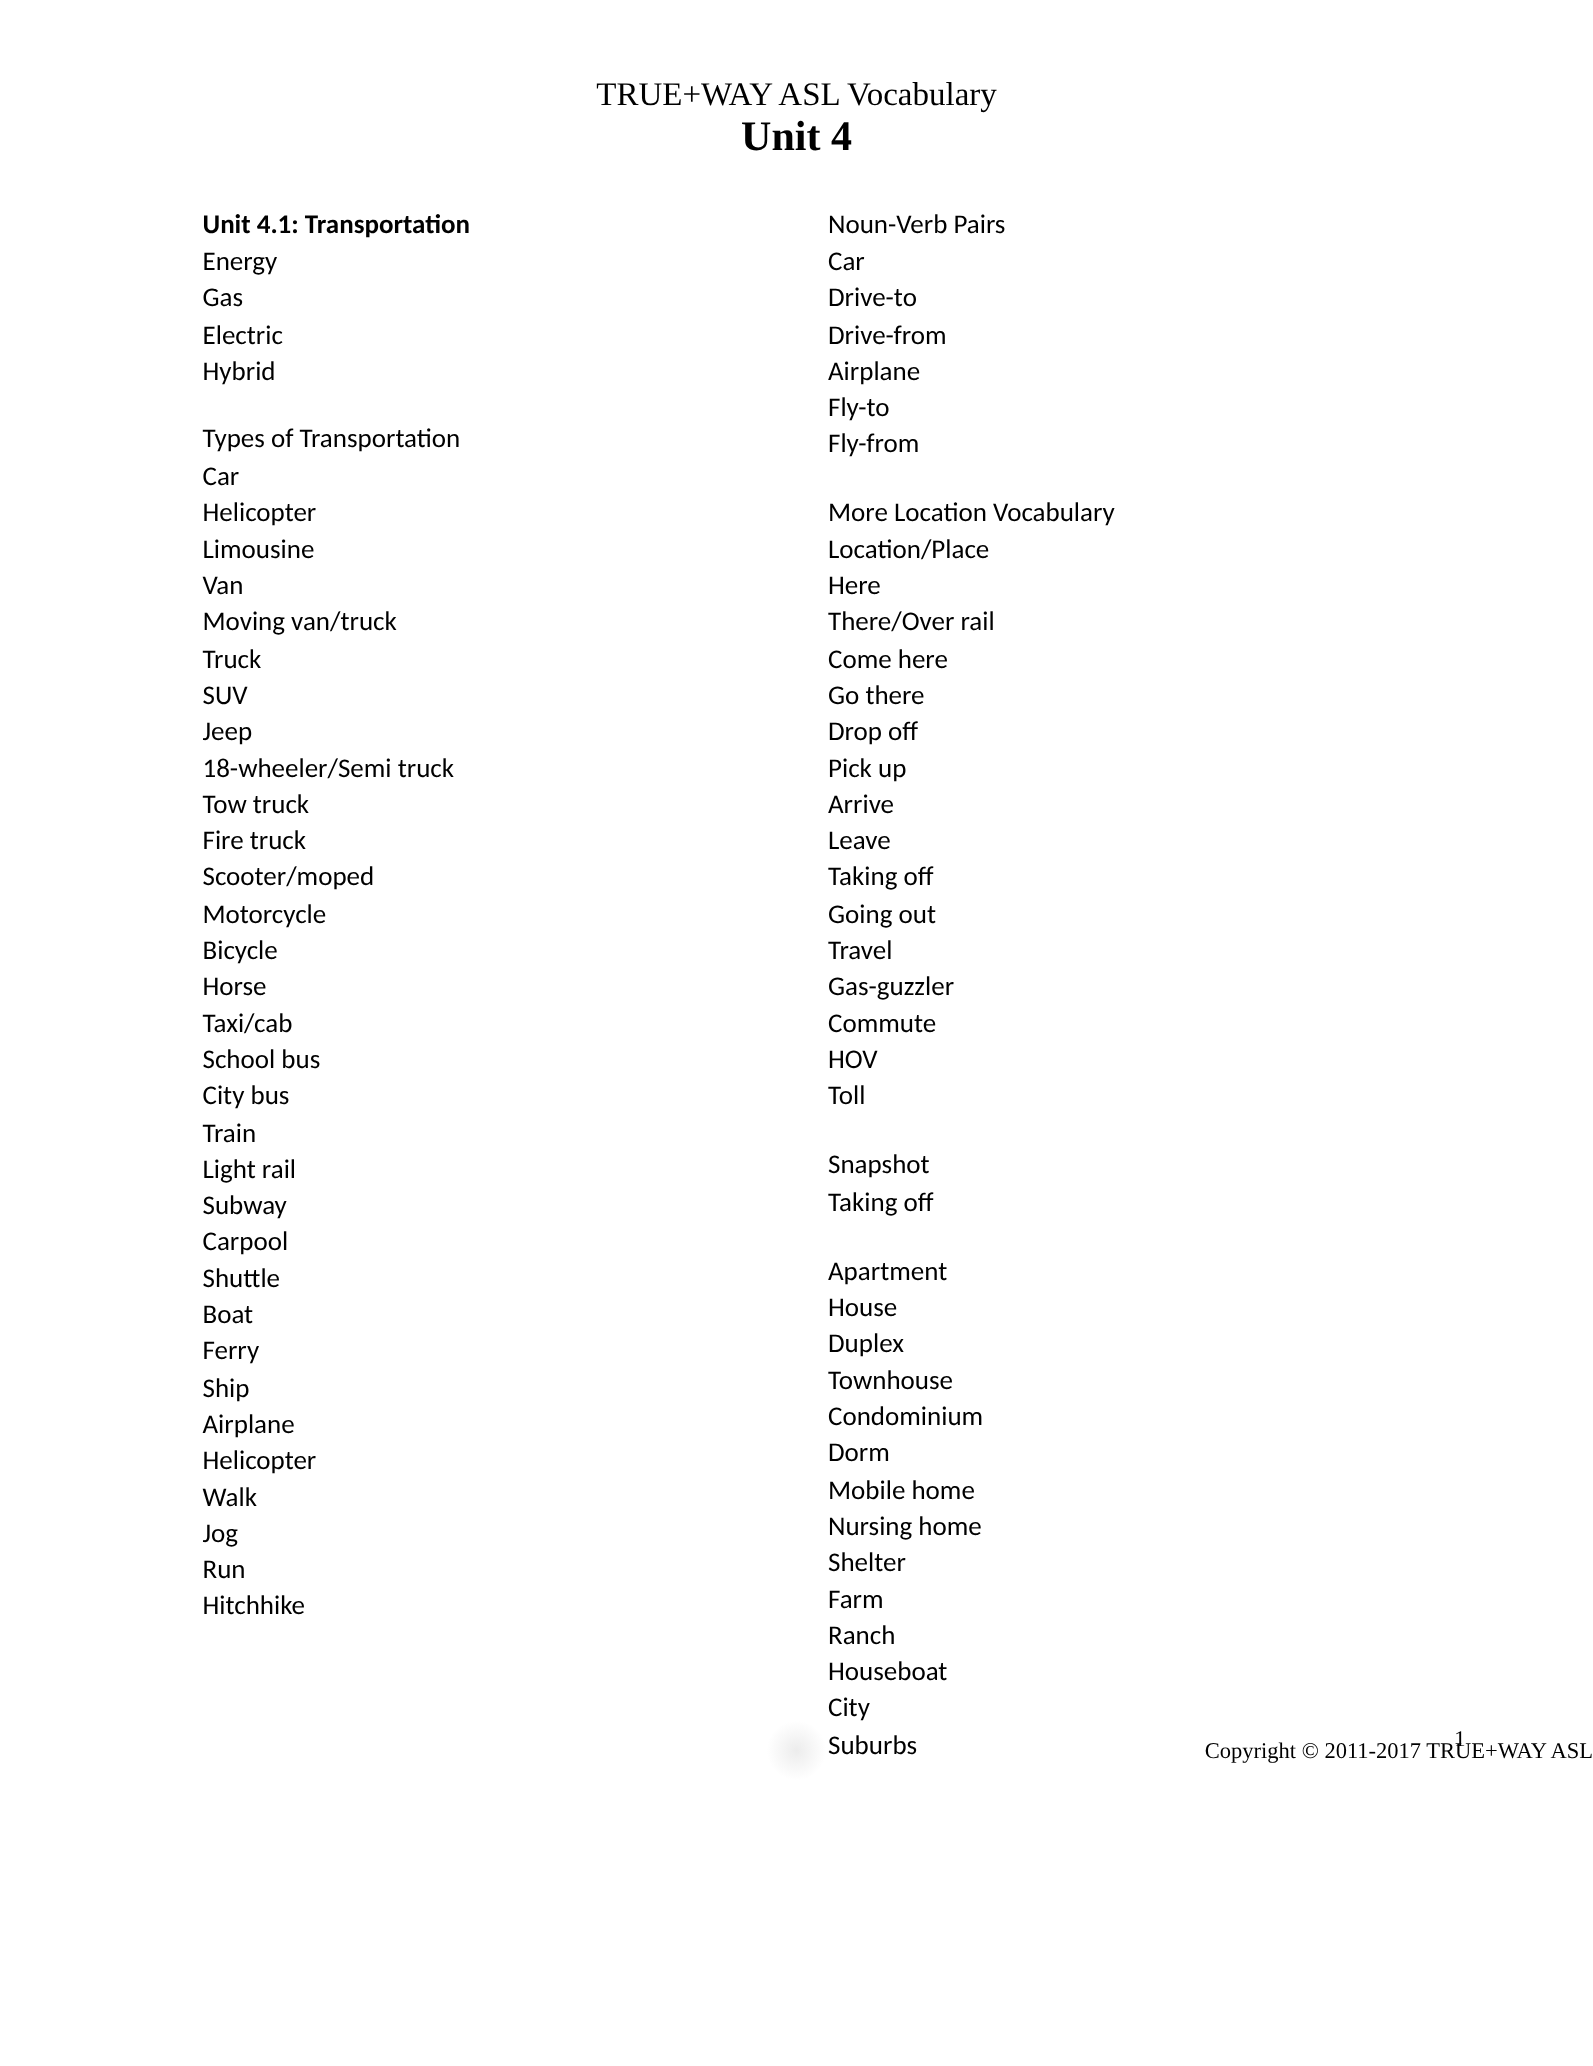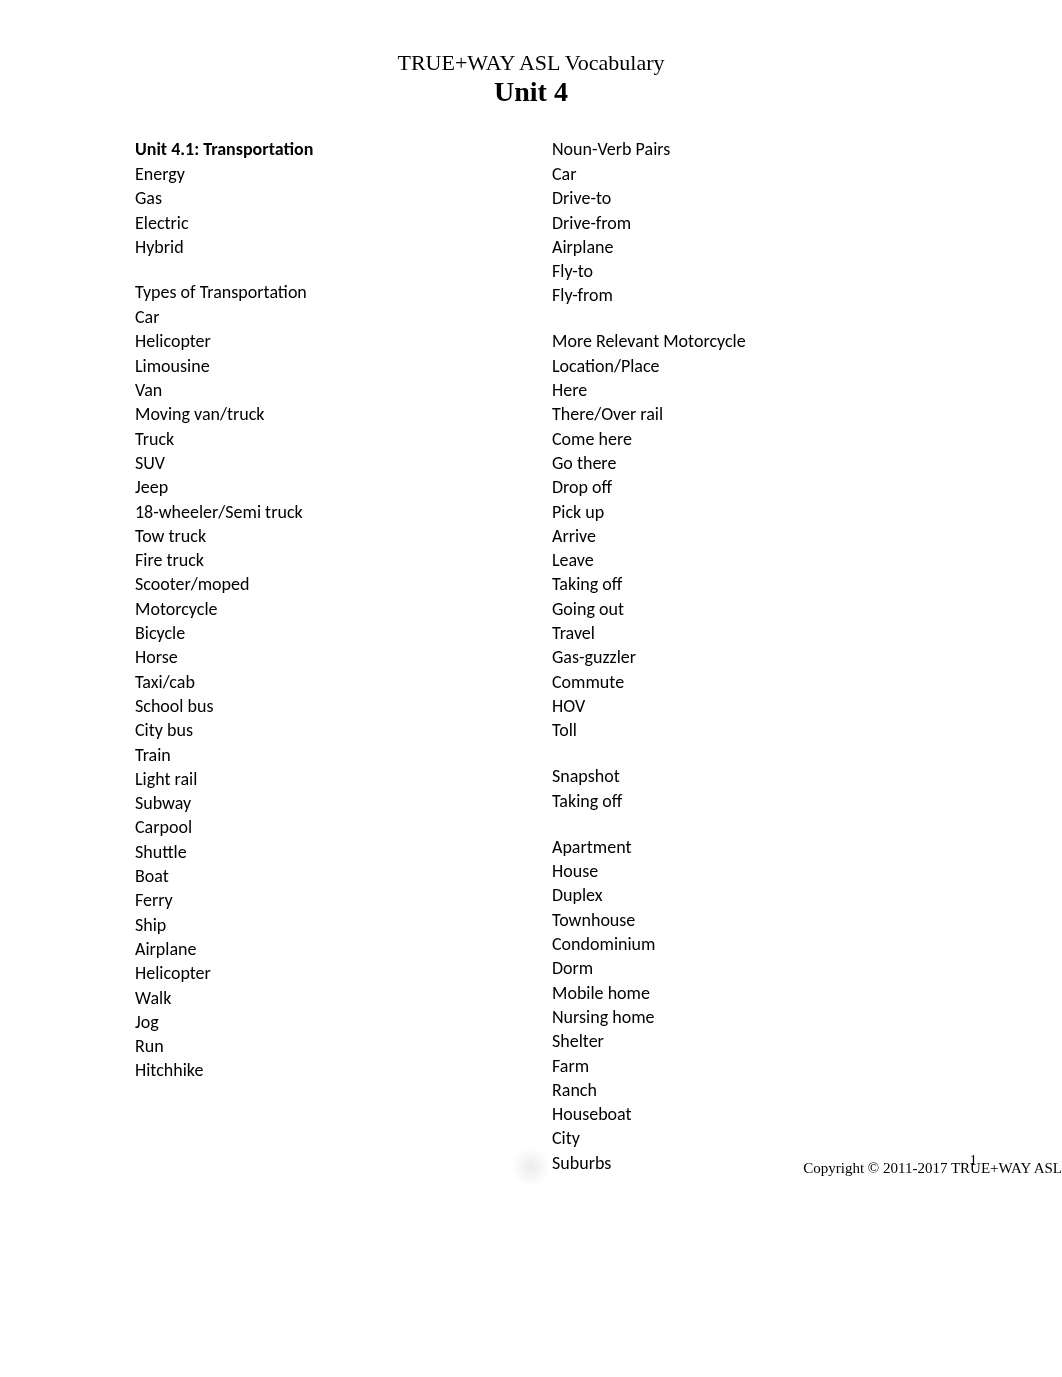--- a/index.html
+++ b/index.html
@@ -138,21 +138,21 @@
     <div class="subheading">Noun-Verb Pairs</div>
     <div id="noun-verb-list">
         <div class="item">Car</div>
         <div class="item">Drive-to</div>
         <div class="item">Drive-from</div>
         <div class="item">Airplane</div>
         <div class="item">Fly-to</div>
         <div class="item">Fly-from</div>
       </div>
     <div class="spacer"></div>
-    <div class="subheading">More Relevant Motorcycle</div>
+    <div class="subheading">More Location Vocabulary</div>
     <div id="more-vocab-list">
         <div class="item">Location/Place</div>
         <div class="item">Here</div>
         <div class="item">There/Over rail</div>
         <div class="item">Come here</div>
         <div class="item">Go there</div>
         <div class="item">Drop off</div>
         <div class="item">Pick up</div>
         <div class="item">Arrive</div>
         <div class="item">Leave</div>

